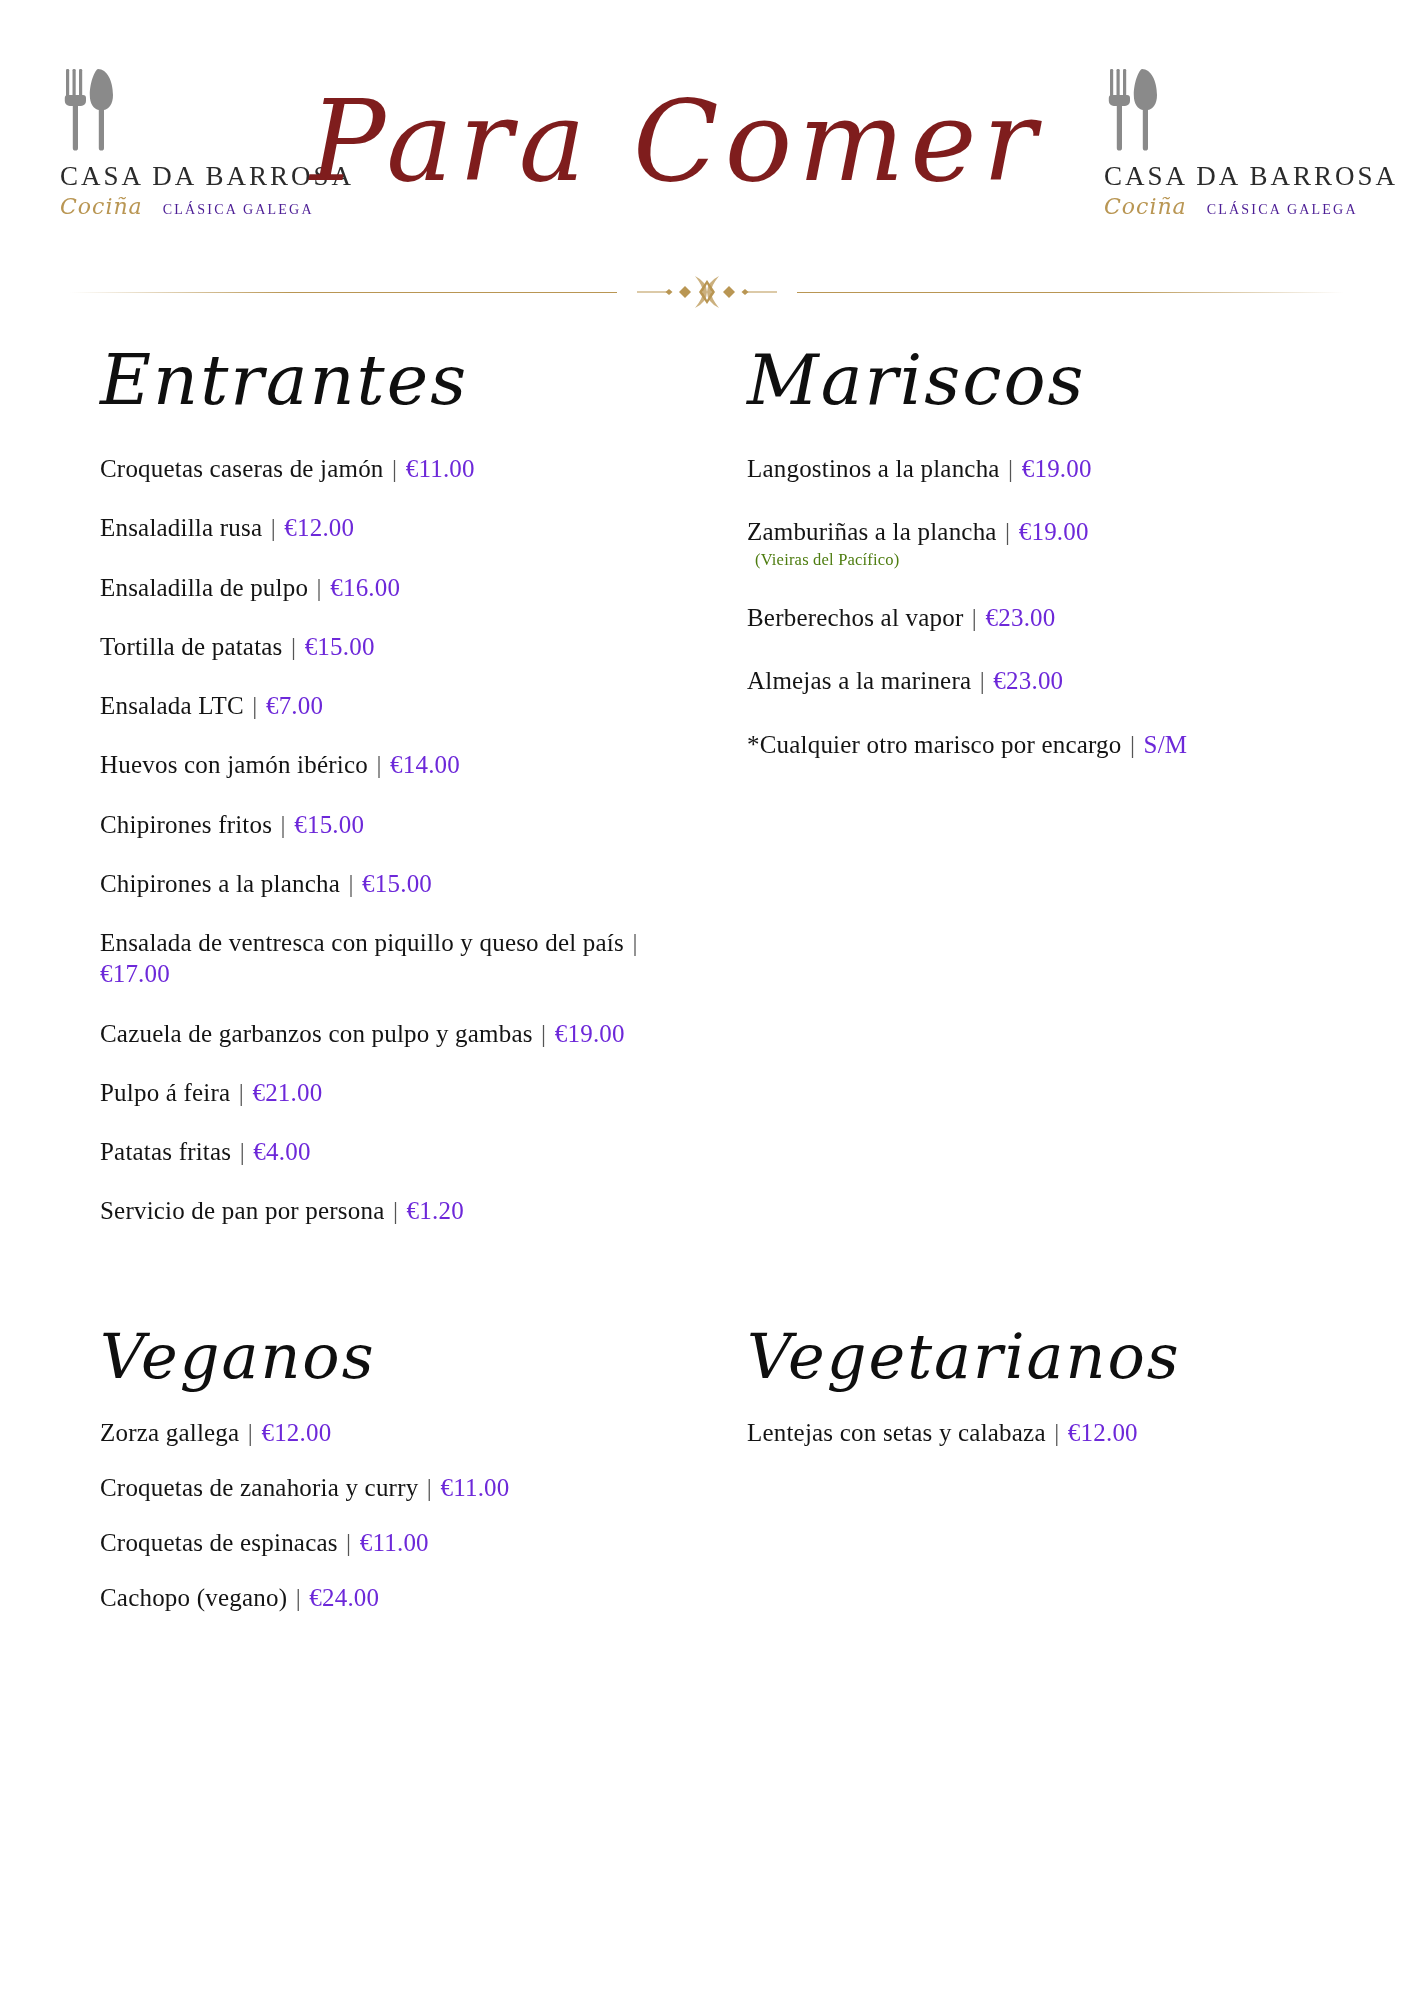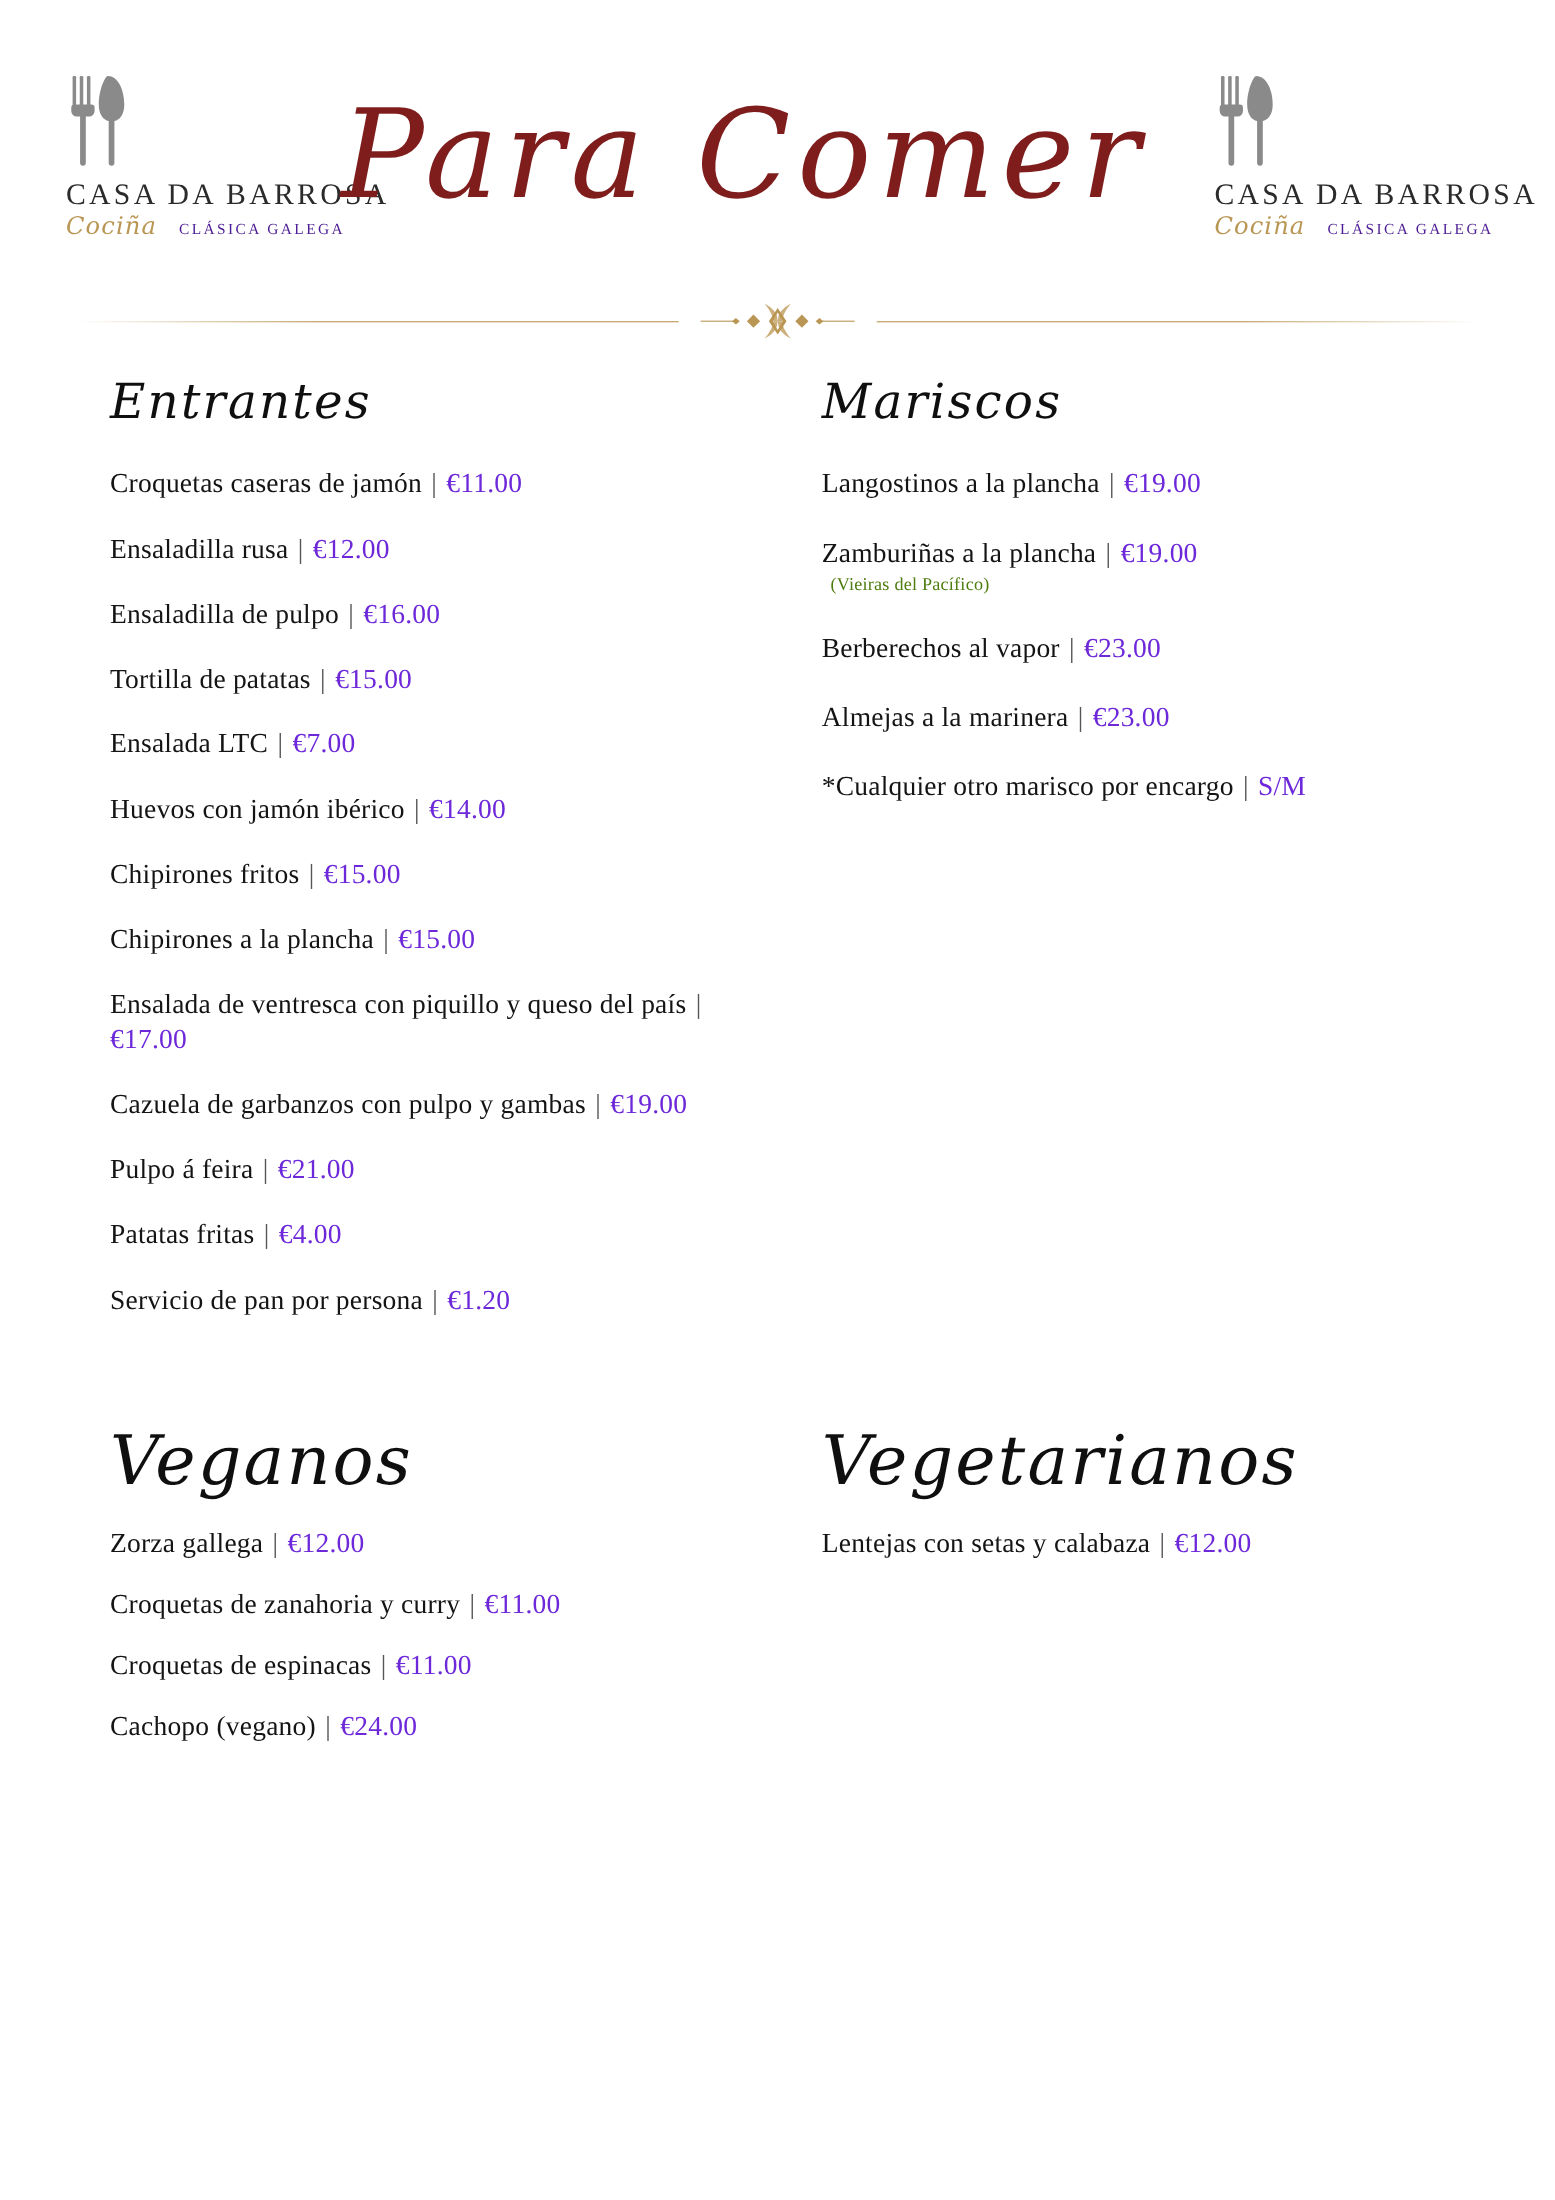--- a/index.html
+++ b/index.html
@@ -114,21 +114,21 @@
   .row {
     display: flex;
     gap: 0;
   }
   .col { width: 50%; box-sizing: border-box; }
   .col-right { padding-left: 20px; }
 
   .section-title {
     font-family: "DejaVu Serif", serif;
     font-style: italic;
-    font-size: 44px;
+    font-size: 70px;
     line-height: 1.1;
     letter-spacing: 2px;
     color: #0f0f0f;
     margin: 10px 0 34px 20px;
     white-space: nowrap;
   }
   .section-title.sub {
     font-size: 62px;
   }
 

